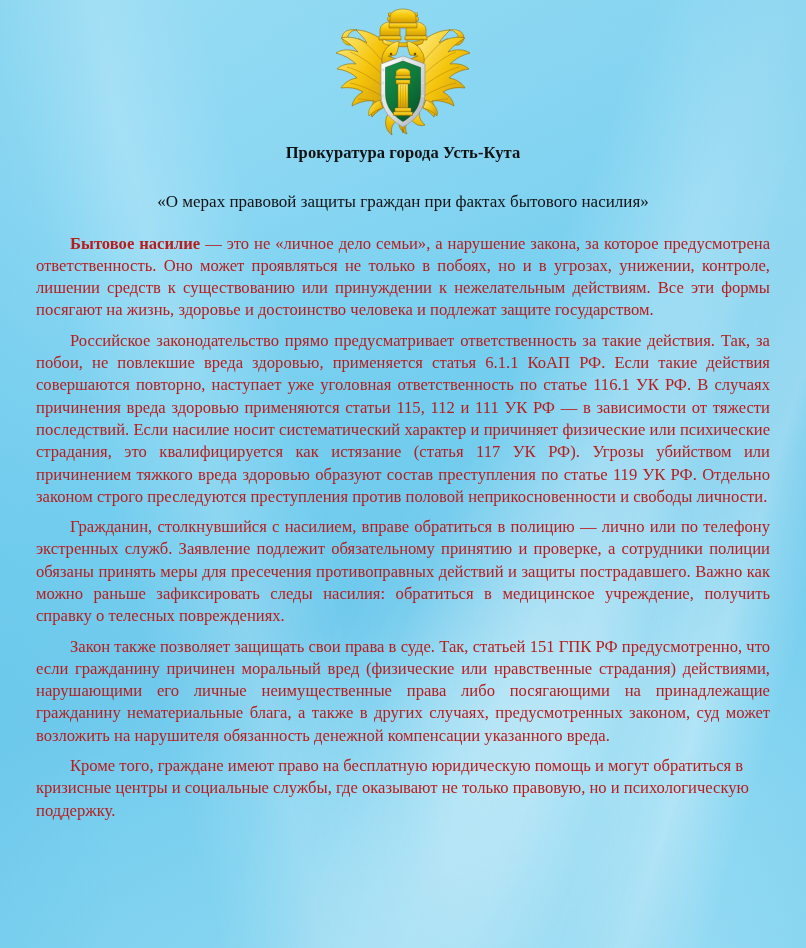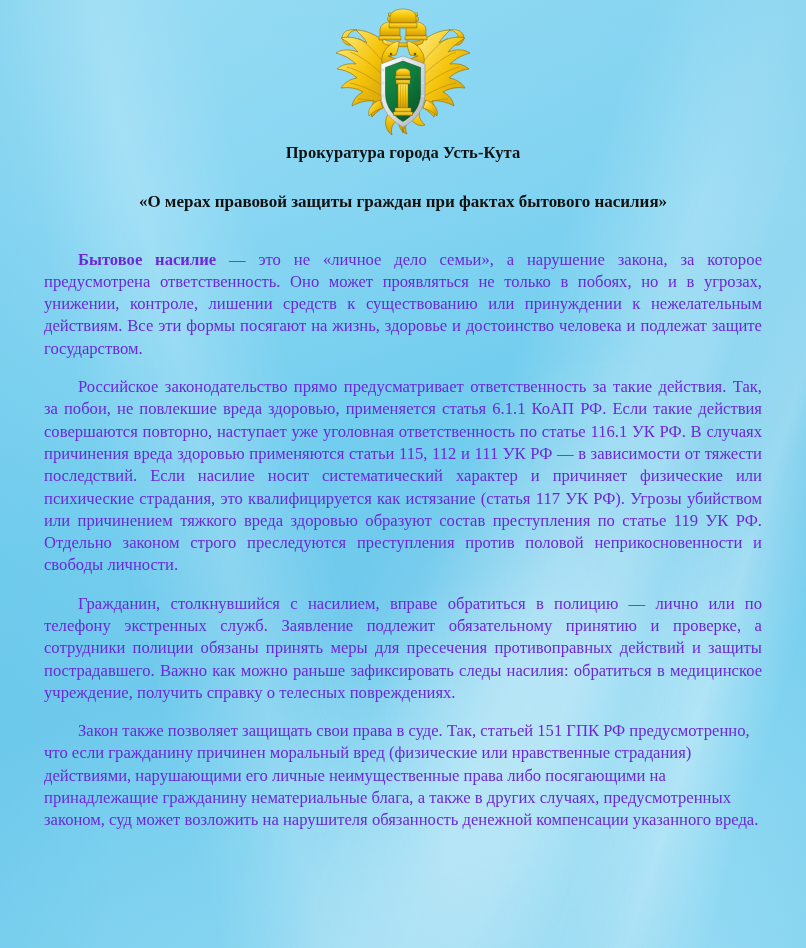--- a/index.html
+++ b/index.html
@@ -87,35 +87,35 @@
     font-weight: bold;
     font-size: 16.5px;
     color: #111;
     letter-spacing: 0.1px;
     margin: 0 0 30px 0;
     line-height: 1.1;
   }
 
   .doc-heading {
     text-align: center;
-    font-weight: bold;
+    font-weight: normal;
     font-size: 17px;
     color: #111;
-    margin: 0 0 36px 0;
+    margin: 0 0 20px 0;
     line-height: 1.2;
   }
 
   .body-text p {
-    margin: 16px;
+    margin: 8px;
     text-align: justify;
     text-justify: inter-word;
     text-indent: 34px;
     font-size: 16.6px;
     line-height: 22.3px;
-    color: #6d28d9;
+    color: #b91c1c;
     hyphens: none;
   }
   .body-text p b { font-weight: bold; }
   .body-text p:last-child { text-align: left; }
 </style>
 </head>
 <body>
 
 <div class="bg-root">
   <div class="bg-wave w3"></div>
@@ -305,15 +305,16 @@
 
   <div class="org-title">Прокуратура города Усть-Кута</div>
 
   <div class="doc-heading">«О мерах правовой защиты граждан при фактах бытового насилия»</div>
 
   <div class="body-text">
     <p><b>Бытовое насилие</b><span> — это не «личное дело семьи», а нарушение закона, за которое предусмотрена ответственность. Оно может проявляться не только в побоях, но и в угрозах, унижении, контроле, лишении средств к существованию или принуждении к нежелательным действиям. Все эти формы посягают на жизнь, здоровье и достоинство человека и подлежат защите государством.</span></p>
     <p>Российское законодательство прямо предусматривает ответственность за такие действия. Так, за побои, не повлекшие вреда здоровью, применяется статья 6.1.1 КоАП РФ. Если такие действия совершаются повторно, наступает уже уголовная ответственность по статье 116.1 УК РФ. В случаях причинения вреда здоровью применяются статьи 115, 112 и 111 УК РФ — в зависимости от тяжести последствий. Если насилие носит систематический характер и причиняет физические или психические страдания, это квалифицируется как истязание (статья 117 УК РФ). Угрозы убийством или причинением тяжкого вреда здоровью образуют состав преступления по статье 119 УК РФ. Отдельно законом строго преследуются преступления против половой неприкосновенности и свободы личности.</p>
     <p>Гражданин, столкнувшийся с насилием, вправе обратиться в полицию — лично или по телефону экстренных служб. Заявление подлежит обязательному принятию и проверке, а сотрудники полиции обязаны принять меры для пресечения противоправных действий и защиты пострадавшего. Важно как можно раньше зафиксировать следы насилия: обратиться в медицинское учреждение, получить справку о телесных повреждениях.</p>
     <p>Закон также позволяет защищать свои права в суде. Так, статьей 151 ГПК РФ предусмотренно, что если гражданину причинен моральный вред (физические или нравственные страдания) действиями, нарушающими его личные неимущественные права либо посягающими на принадлежащие гражданину нематериальные блага, а также в других случаях, предусмотренных законом, суд может возложить на нарушителя обязанность денежной компенсации указанного вреда.</p>
+    <p>Кроме того, граждане имеют право на бесплатную юридическую помощь и могут обратиться в кризисные центры и социальные службы, где оказывают не только правовую, но и психологическую поддержку.</p>
   </div>
 
 </div>
 
 </body></html>

